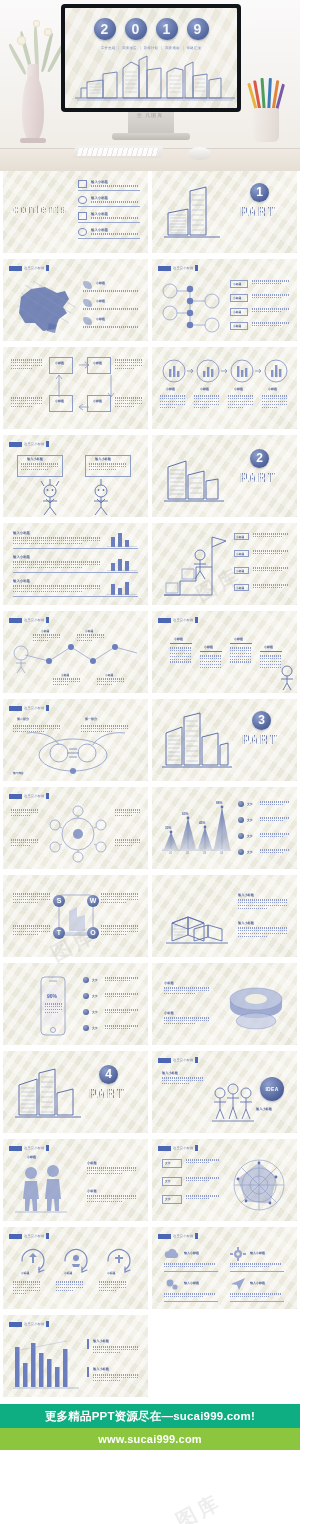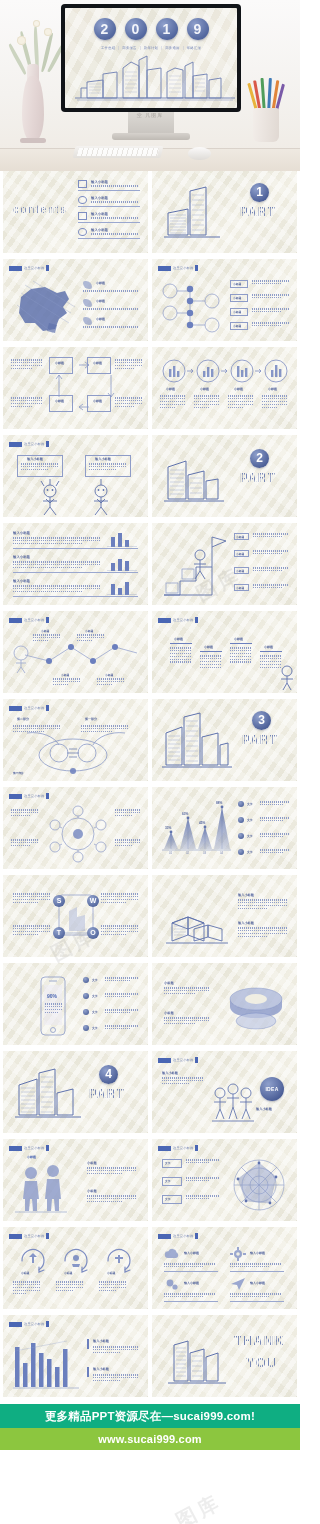--- a/index.html
+++ b/index.html
@@ -1231,36 +1231,20 @@
       </div>
     <div class="bxf" style="left:84px;top:52px;width:2px;height:10px;"></div>
     <div class="mtitle" style="left:90px;top:52px;font-size:3.2px;">输入小标题</div>
     <div class="para" style="left:90px;top:59px;width:46px;">
         <i style="width:100%"></i>
         <i style="width:100%"></i>
         <i style="width:60%"></i>
       </div>
   </div>
 
-  <div class="slide" style="left:152px;top:1144px;">
-    <svg style="position:absolute;left:14px;top:16px;width:62px;height:58px;" viewBox="0 0 62 58">
-      <g fill="none" stroke="#5f72ad" stroke-width="1">
-        <path d="M8 50 L8 14 L22 10 L22 50 Z"></path>
-          <path d="M24 50 L24 22 L38 18 L38 50 Z"></path>
-        <path d="M40 50 L40 26 L52 22 L52 50 Z"></path>
-          <path d="M2 52 H60"></path>
-      </g>
-      <g stroke="#8b9ac8" stroke-width=".5" opacity=".75">
-        <path d="M10 17 H20 M10 21 H20 M10 25 H20 M10 29 H20 M10 33 H20 M10 37 H20 M10 41 H20 M10 45 H20"></path>
-        <path d="M26 25 H36 M26 30 H36 M26 35 H36 M26 40 H36 M26 45 H36"></path>
-      </g>
-    </svg>
-    <div class="partword" style="left:82px;top:18px;font-size:13px;color:transparent;">THANK</div>
-    <div class="partword" style="left:94px;top:40px;font-size:13px;color:transparent;">YOU</div>
-  </div>
 
   <div class="wm" style="left:195px;top:400px;transform:rotate(-28deg);">图库</div>
   <div class="wm" style="left:50px;top:760px;transform:rotate(-28deg);">图库</div>
 </div>
 
 <div id="bannerA">
   <span>更多精品PPT资源尽在—sucai999.com!</span>
 </div>
 <div id="bannerB">
   <span>www.sucai999.com</span>

